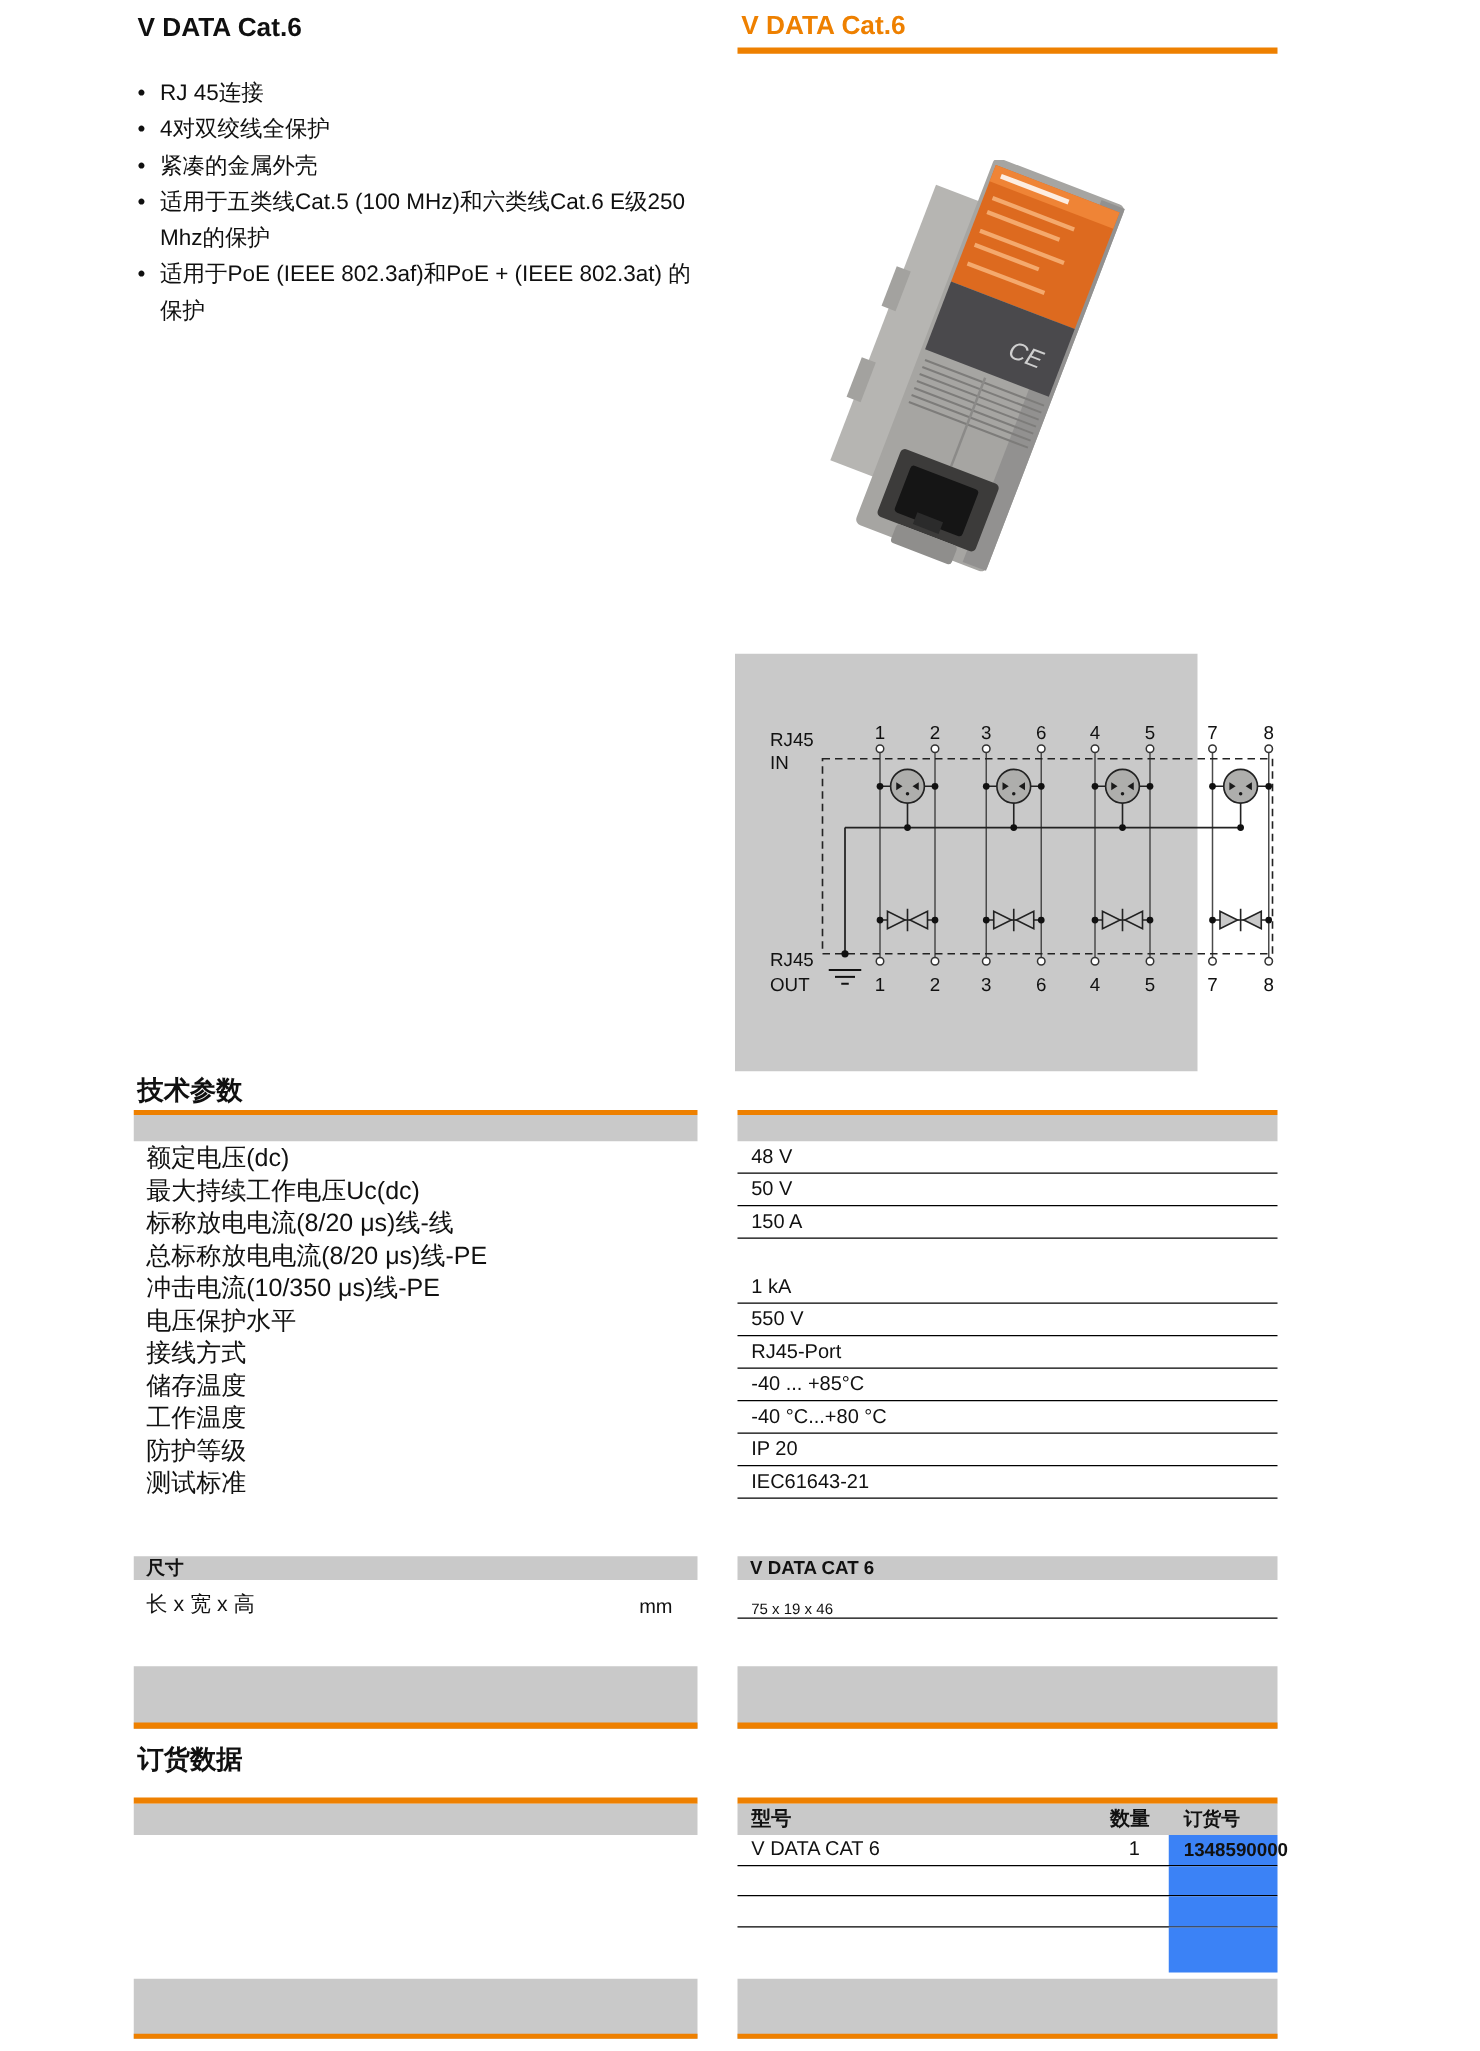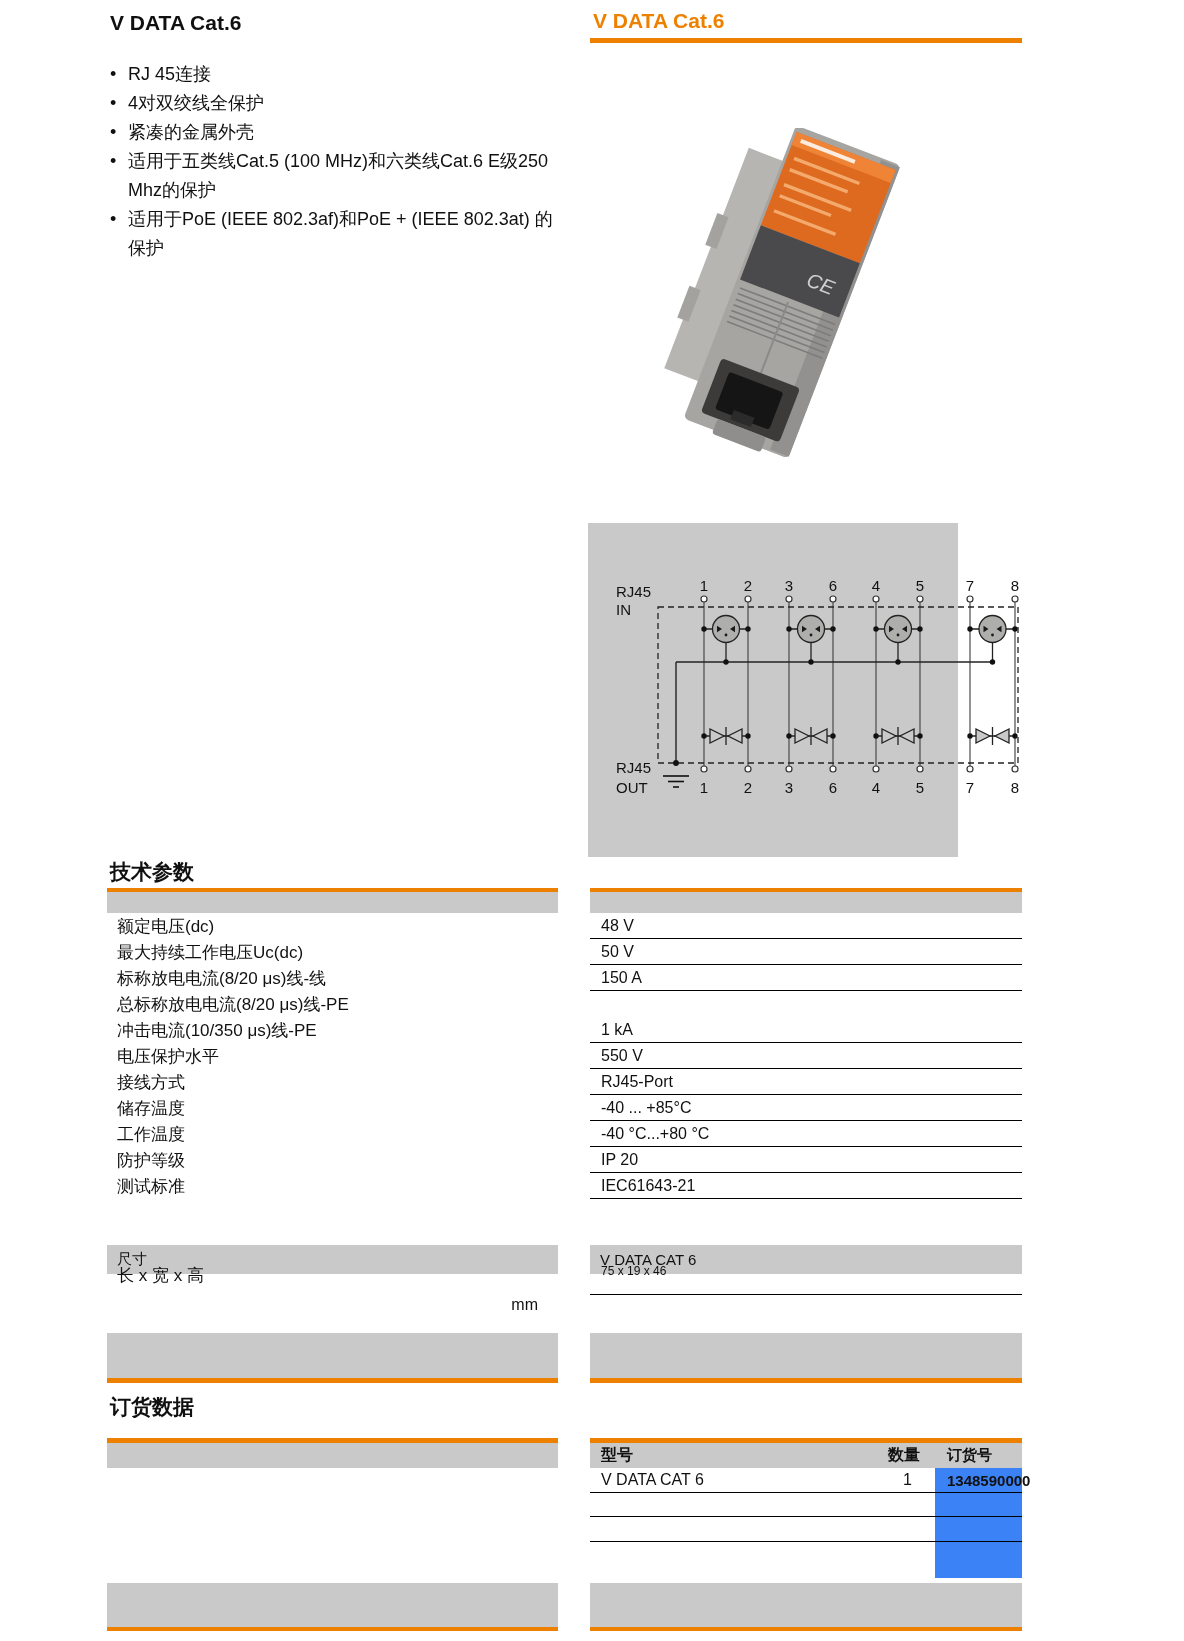--- a/index.html
+++ b/index.html
@@ -12,27 +12,27 @@
   .orange{color:#EE8000;}
   .rule{background:#EE8000;}
   .graybar{background:#C9C9C9;}
   
   .features{list-style:none;margin:0;padding:0;width:462px;font-size:18px;line-height:29px;color:#101010;}
   .features li{position:relative;padding-left:21px;}
   .features li .dot{position:absolute;left:3px;top:0;}
   
   .tech-table{width:915px;}
   .trow{display:flex;height:26px;}
-  .tlabel{width:451px;box-sizing:border-box;padding-left:10px;font-size:17px;display:flex;align-items:center;}
+  .tlabel{width:451px;box-sizing:border-box;padding-left:10px;font-size:20px;display:flex;align-items:center;}
   .tvalue{width:432px;margin-left:32px;box-sizing:border-box;padding-left:11px;font-size:16px;
           display:flex;align-items:center;border-bottom:1px solid #000;}
   
-  .dimhead{box-sizing:border-box;height:29px;display:flex;align-items:center;padding-left:10px;
-           font-size:15px;font-weight:normal;}
-  .dimrow{box-sizing:border-box;display:flex;align-items:flex-start;font-size:17px;gap:16px;}
+  .dimhead{box-sizing:border-box;height:19px;display:flex;align-items:center;padding-left:10px;
+           font-size:15px;font-weight:bold;}
+  .dimrow{box-sizing:border-box;display:flex;align-items:flex-end;font-size:17px;gap:16px;}
   
   .ohead{box-sizing:border-box;display:flex;align-items:center;font-size:16px;font-weight:bold;}
   .orow{box-sizing:border-box;display:flex;align-items:stretch;}
   .oc-model{width:230px;box-sizing:border-box;padding-left:11px;display:flex;align-items:center;font-size:16px;}
   .oc-qty{width:100px;box-sizing:border-box;display:flex;align-items:center;justify-content:flex-end;font-size:16px;}
   .oc-gap{width:15px;}
   .oc-order{width:87px;box-sizing:border-box;padding-left:12px;display:flex;align-items:center;font-size:15px;}
   .oc-order.fill{background:#3b82f6;}
   .bb{border-bottom:1.5px solid #000;}
   svg text{font-family:"Liberation Sans","DejaVu Sans",sans-serif;}

